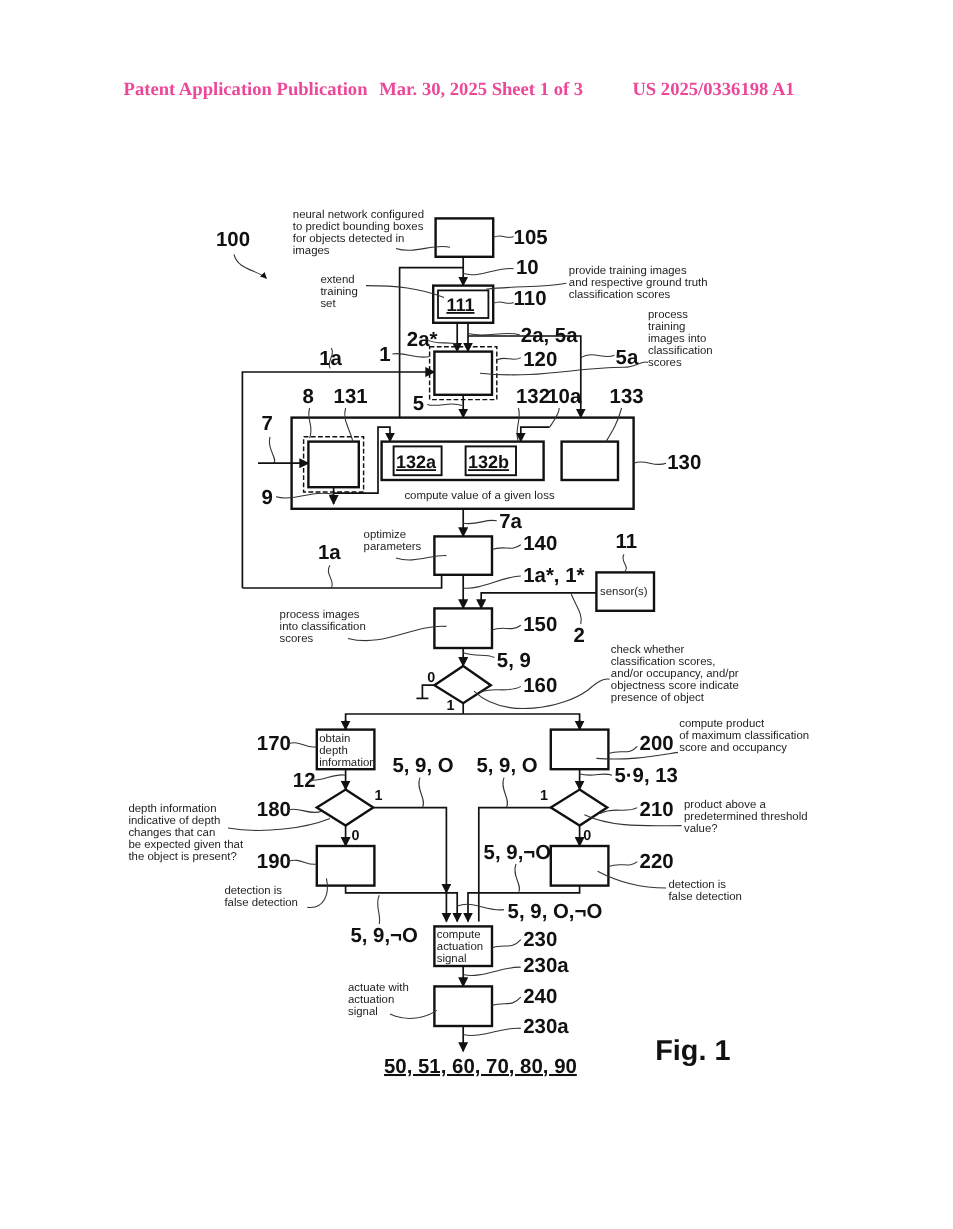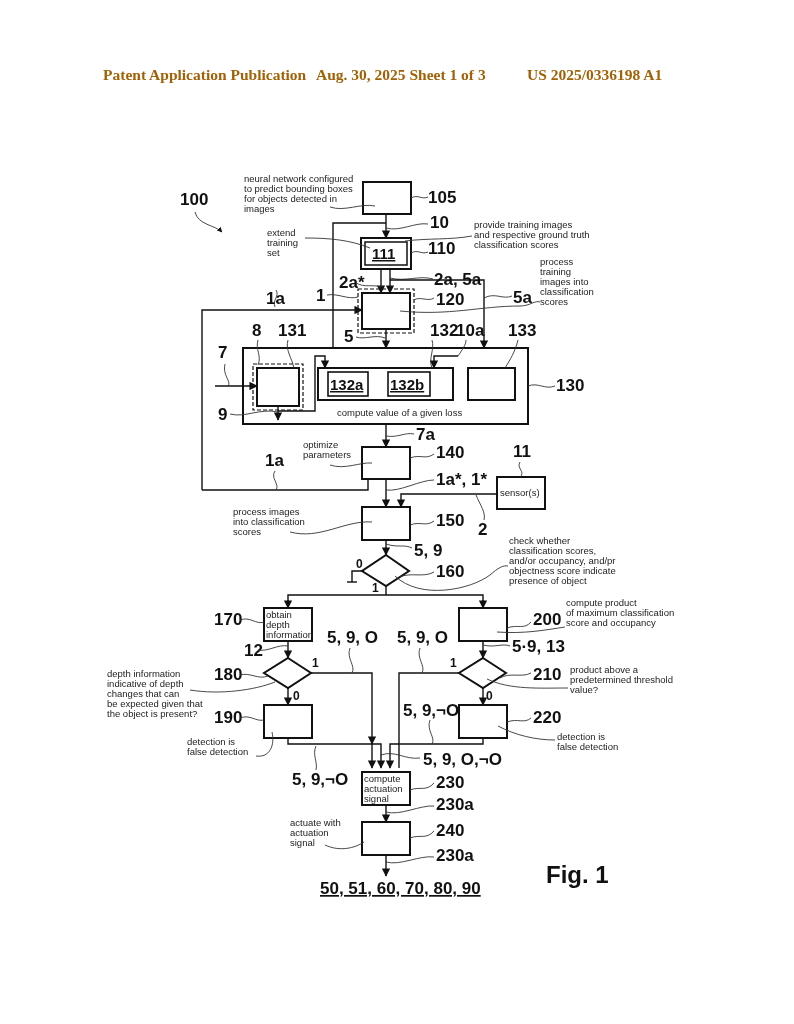--- a/index.html
+++ b/index.html
@@ -1,32 +1,32 @@
 <!DOCTYPE html>
 <html><head>
   <meta charset="utf-8">
   <style>
     html, body { margin: 0; padding: 0; background: #ffffff; }
     body { width: 794px; height: 1024px; position: relative; overflow: hidden; }
-    .hdr { position: absolute; top: 66px; font-family: "Liberation Serif", serif; font-weight: bold; font-size: 15.5px; color: #a16207; white-space: nowrap; }
+    .hdr { position: absolute; top: 66px; font-family: "Liberation Serif", serif; font-weight: bold; font-size: 15.5px; color: #ec4899; white-space: nowrap; }
     svg { position: absolute; left: 0; top: 0; }
     .ref { font-family: "Liberation Sans", sans-serif; font-weight: bold; font-size: 17px; fill: #111; }
     .refsm { font-family: "Liberation Sans", sans-serif; font-weight: bold; font-size: 15px; fill: #111; }
     .note { font-family: "Liberation Sans", sans-serif; font-size: 9.5px; fill: #222; }
     .fig { font-family: "Liberation Sans", sans-serif; font-weight: bold; font-size: 24px; fill: #111; }
     .box { fill: #fff; stroke: #111; stroke-width: 2; }
     .ln { fill: none; stroke: #111; stroke-width: 1.4; }
     .lead { fill: none; stroke: #333; stroke-width: 0.9; }
     .dash { fill: none; stroke: #111; stroke-width: 1.2; stroke-dasharray: 4 2; }
   </style>
 </head>
 <body>
 
 <div class="hdr" style="left:103px">Patent Application Publication</div>
-<div class="hdr" style="left:316px">Aug. 30, 2025  Sheet 1 of 3</div>
+<div class="hdr" style="left:316px">Mar. 30, 2025  Sheet 1 of 3</div>
 <div class="hdr" style="left:527px">US 2025/0336198 A1</div>
 
 <svg width="794" height="1024" viewBox="0 0 794 1024">
   <defs>
     <marker id="arr" viewBox="0 0 10 10" refX="9" refY="5" markerWidth="6" markerHeight="6" orient="auto-start-reverse">
       <path d="M0,0 L10,5 L0,10 z" fill="#111"></path>
     </marker>
   </defs>
 
   <text class="ref" x="180" y="205">100</text>

